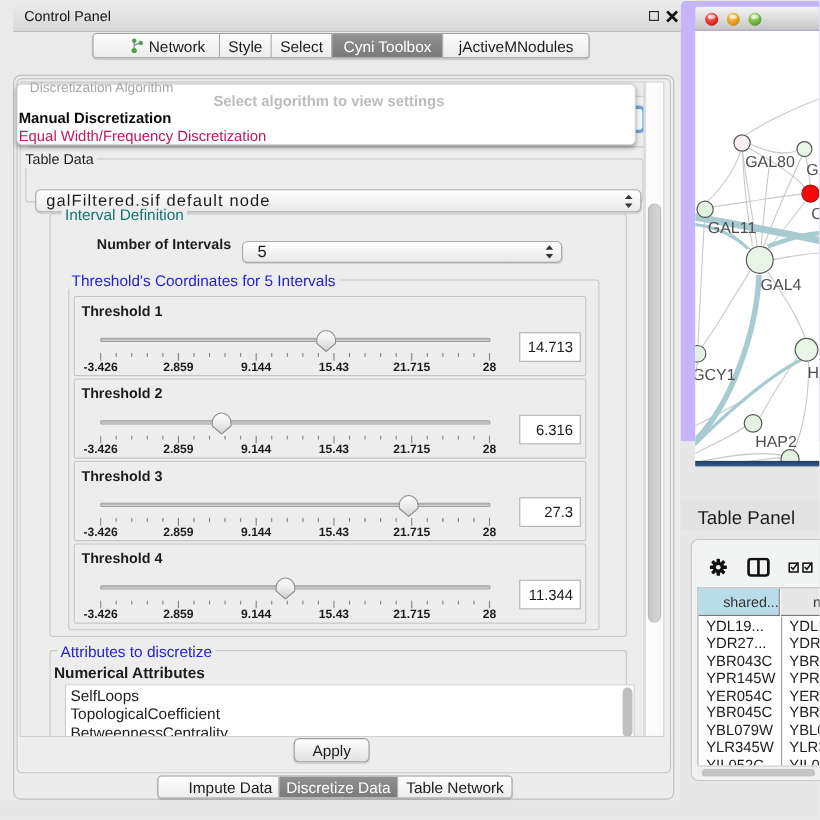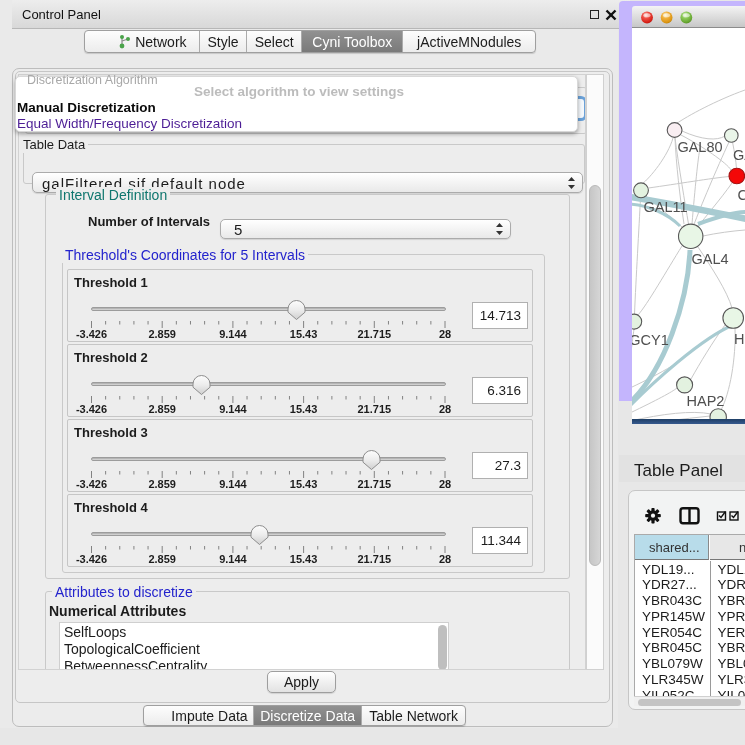--- a/index.html
+++ b/index.html
@@ -57,21 +57,21 @@
   background:linear-gradient(#a8a8a8,#dcdcdc); border:1px solid #9c9c9c; }
 .thr .vbox { position:absolute; left:404px; top:32px; width:56px; height:27px; background:#fff;
   border:1px solid #b0b0b0; font-size:13.5px; text-align:right; line-height:26px; padding-right:6px; }
 .thr svg.tk { position:absolute; left:23px; top:51px; }
 .thr .tlabs { position:absolute; left:0; top:58px; width:466px; height:13px; }
 .thr .tlabs span { position:absolute; font-size:11px; font-weight:bold; transform:translateX(-50%);
   white-space:nowrap; }
 .thr svg.th { position:absolute; top:29px; }
 
 
-#numlist { position:absolute; left:40px; top:547px; width:390px; height:52px; background:#fff;
+#numlist { position:absolute; left:40px; top:547px; width:518px; height:52px; background:#fff;
   border:1px solid #cfcfcf; font-size:14px; }
 #numlist div { padding-left:4px; padding-top:1px; height:17.2px; line-height:16.2px; white-space:nowrap; }
 #numlist .lsthumb { position:absolute; right:1px; top:2px; width:9px; height:45px; padding:0;
   background:#bfbfbf; border-radius:5px; }
 
 
 #apply { position:absolute; left:267px; top:671px; width:69px; height:22px;
   border:1px solid #9e9e9e; border-radius:5px; background:linear-gradient(#ffffff,#e2e2e2);
   font-size:14px; text-align:center; line-height:20px; box-shadow:0 1px 1px rgba(0,0,0,0.12); }
 
@@ -291,21 +291,21 @@
     </div>
     <div id="vscroll">
         <div class="thumb"></div>
       </div>
     <div id="apply">Apply</div>
 
     <div id="popup">
       <div class="abs" style="left:11px; top:-4px; font-size:12.5px; color:#a8a8a8; white-space:nowrap;">Discretization Algorithm</div>
       <div class="abs" style="left:178px; top:7px; font-size:13.5px; font-weight:bold; color:#bcbcbc; white-space:nowrap;">Select algorithm to view settings</div>
       <div class="abs" style="left:1px; top:23px; font-size:13.5px; font-weight:bold; color:#0a0a0a; white-space:nowrap;">Manual Discretization</div>
-      <div class="abs" style="left:1px; top:39px; font-size:13.5px; color:#4c1d95; white-space:nowrap;">Equal Width/Frequency Discretization</div>
+      <div class="abs" style="left:1px; top:39px; font-size:13.5px; color:#be185d; white-space:nowrap;">Equal Width/Frequency Discretization</div>
     </div>
 
     <div class="seg-strip" style="left:143px; top:705px; width:323px; height:21px;">
       <div class="seg" style="width:95px;">Impute Data</div>
       <div class="seg sel" style="width:117px;">Discretize Data</div>
       <div class="seg" style="width:111px;">Table Network</div>
     </div>
   </div>
 
   <div id="netwin">
@@ -424,21 +424,21 @@
       </g>
       <g stroke="#111" stroke-width="1.4" fill="none">
         <rect x="72.5" y="5" width="8" height="8"></rect>
         <path d="M74 8.5 L76 10.5 L80.5 4.5"></path>
         <rect x="85" y="5" width="8" height="8"></rect>
         <path d="M86.5 8.5 L88.5 10.5 L93 4.5"></path>
       </g>
     </svg>
 
     <div class="abs" style="left:5px; top:43px; width:130px; height:162px; border-top:1px solid #aaa; border-left:1px solid #aaa; background:#fff; overflow:hidden;">
-      <div class="abs" style="left:0; top:0; width:74px; height:25px; background:#b8dcea; border-right:1px solid #8a8a8a; border-bottom:1px solid #777; font-size:13px; color:#333; text-align:left; line-height:25px; padding-left:14px;">shared...</div>
+      <div class="abs" style="left:0; top:0; width:74px; height:25px; background:#b8dcea; border-right:1px solid #8a8a8a; border-bottom:1px solid #777; font-size:13px; color:#333; text-align:right; line-height:25px; padding-left:14px;">shared...</div>
       <div class="abs" style="left:75px; top:0; width:60px; height:25px; background:#e7e7e7; border-bottom:1px solid #777; font-size:13px; color:#333; padding-left:29px; line-height:25px;">n...</div>
       <div class="abs" style="left:74.5px; top:26px; width:1px; height:140px; background:#9a9a9a;"></div>
       <div class="abs" id="trows" style="left:0; top:26.5px; width:130px; font-size:13.5px;">
         <div>
             <span>YDL19...</span>
             <i>YDL19</i>
           </div>
         <div>
             <span>YDR27...</span>
             <i>YDR27</i>

